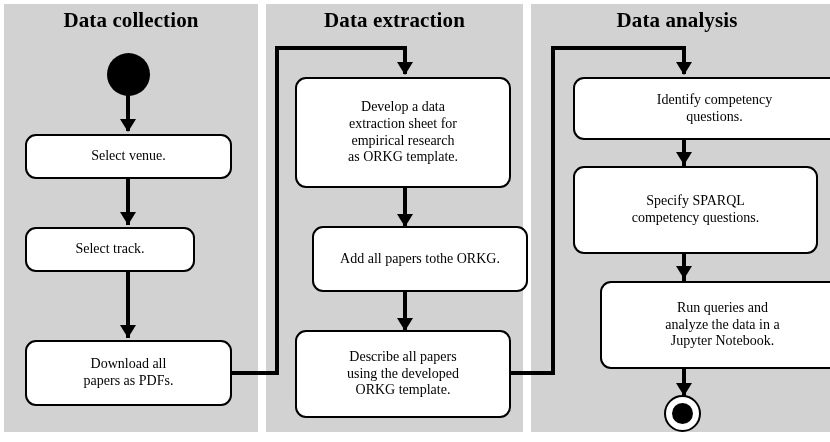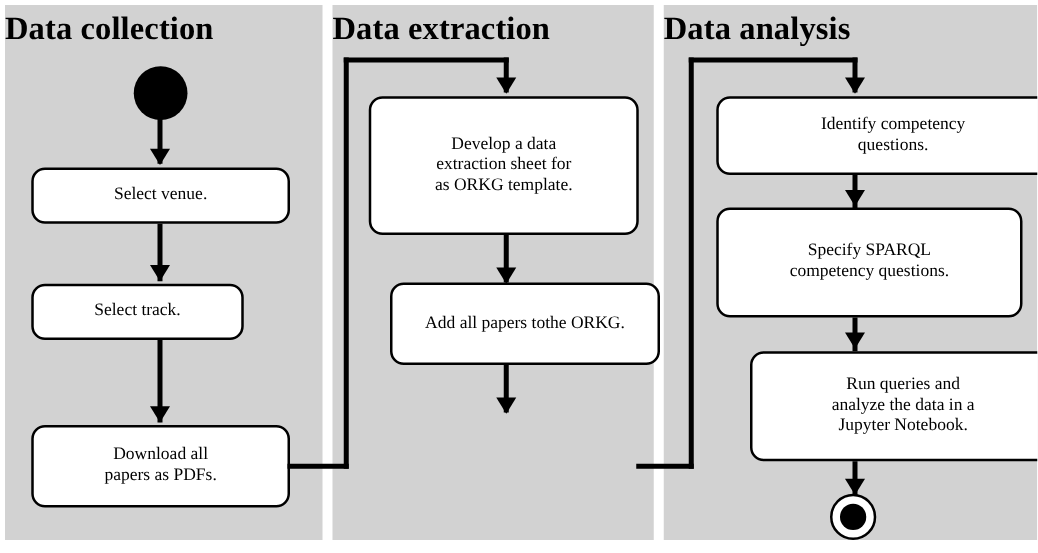--- a/index.html
+++ b/index.html
@@ -14,23 +14,23 @@
     background: #ffffff;
     font-family: "Liberation Serif", "DejaVu Serif", serif;
     overflow: hidden;
   }
   .swimlane {
     position: absolute;
     background: #d2d2d2;
   }
   .lane-title {
     position: absolute;
-    text-align: left;
+    text-align: center;
     font-weight: bold;
-    font-size: 26px;
+    font-size: 21px;
     color: #000000;
     letter-spacing: 0.1px;
     white-space: nowrap;
   }
   .node {
     position: absolute;
     box-sizing: border-box;
     background: #ffffff;
     border: 2.4px solid #000000;
     border-radius: 11px;
@@ -121,34 +121,40 @@
 
   <div class="edge-h" style="left:230px; top:371px; width:49px;"></div>
   <div class="edge-v" style="left:275px; top:46px; height:329px;"></div>
   <div class="edge-h" style="left:275px; top:46px; width:132px;"></div>
   <div class="edge-v" style="left:403px; top:46px; height:28px;"></div>
   <div class="arrowhead" style="left:397px; top:62px;"></div>
 
   <div class="node" style="left:295px; top:77px; width:216px; height:111px; flex-direction:column;">
     <span>Develop a data</span>
     <span>extraction sheet for</span>
+    <span>empirical research</span>
     <span>as ORKG template.</span>
   </div>
 
   <div class="edge-v" style="left:403px; top:188px; height:38px;"></div>
   <div class="arrowhead" style="left:397px; top:214px;"></div>
 
   <div class="node" style="left:312px; top:226px; width:216px; height:66px; ">
     <span>Add all papers to</span>
     <span>the ORKG.</span>
   </div>
 
   <div class="edge-v" style="left:403px; top:292px; height:38px;"></div>
   <div class="arrowhead" style="left:397px; top:318px;"></div>
 
+  <div class="node" style="left:295px; top:330px; width:216px; height:88px; flex-direction:column;">
+    <span>Describe all papers</span>
+    <span>using the developed</span>
+    <span>ORKG template.</span>
+  </div>
 
   <div class="swimlane" style="left:531px; top:4px; width:299px; height:428px;"></div>
   <div class="lane-title" style="left:531px; top:8px; width:292px;">Data analysis</div>
 
   <div class="edge-h" style="left:509px; top:371px; width:46px;"></div>
   <div class="edge-v" style="left:551px; top:46px; height:329px;"></div>
   <div class="edge-h" style="left:551px; top:46px; width:135px;"></div>
   <div class="edge-v" style="left:682px; top:46px; height:28px;"></div>
   <div class="arrowhead" style="left:676px; top:62px;"></div>
 

